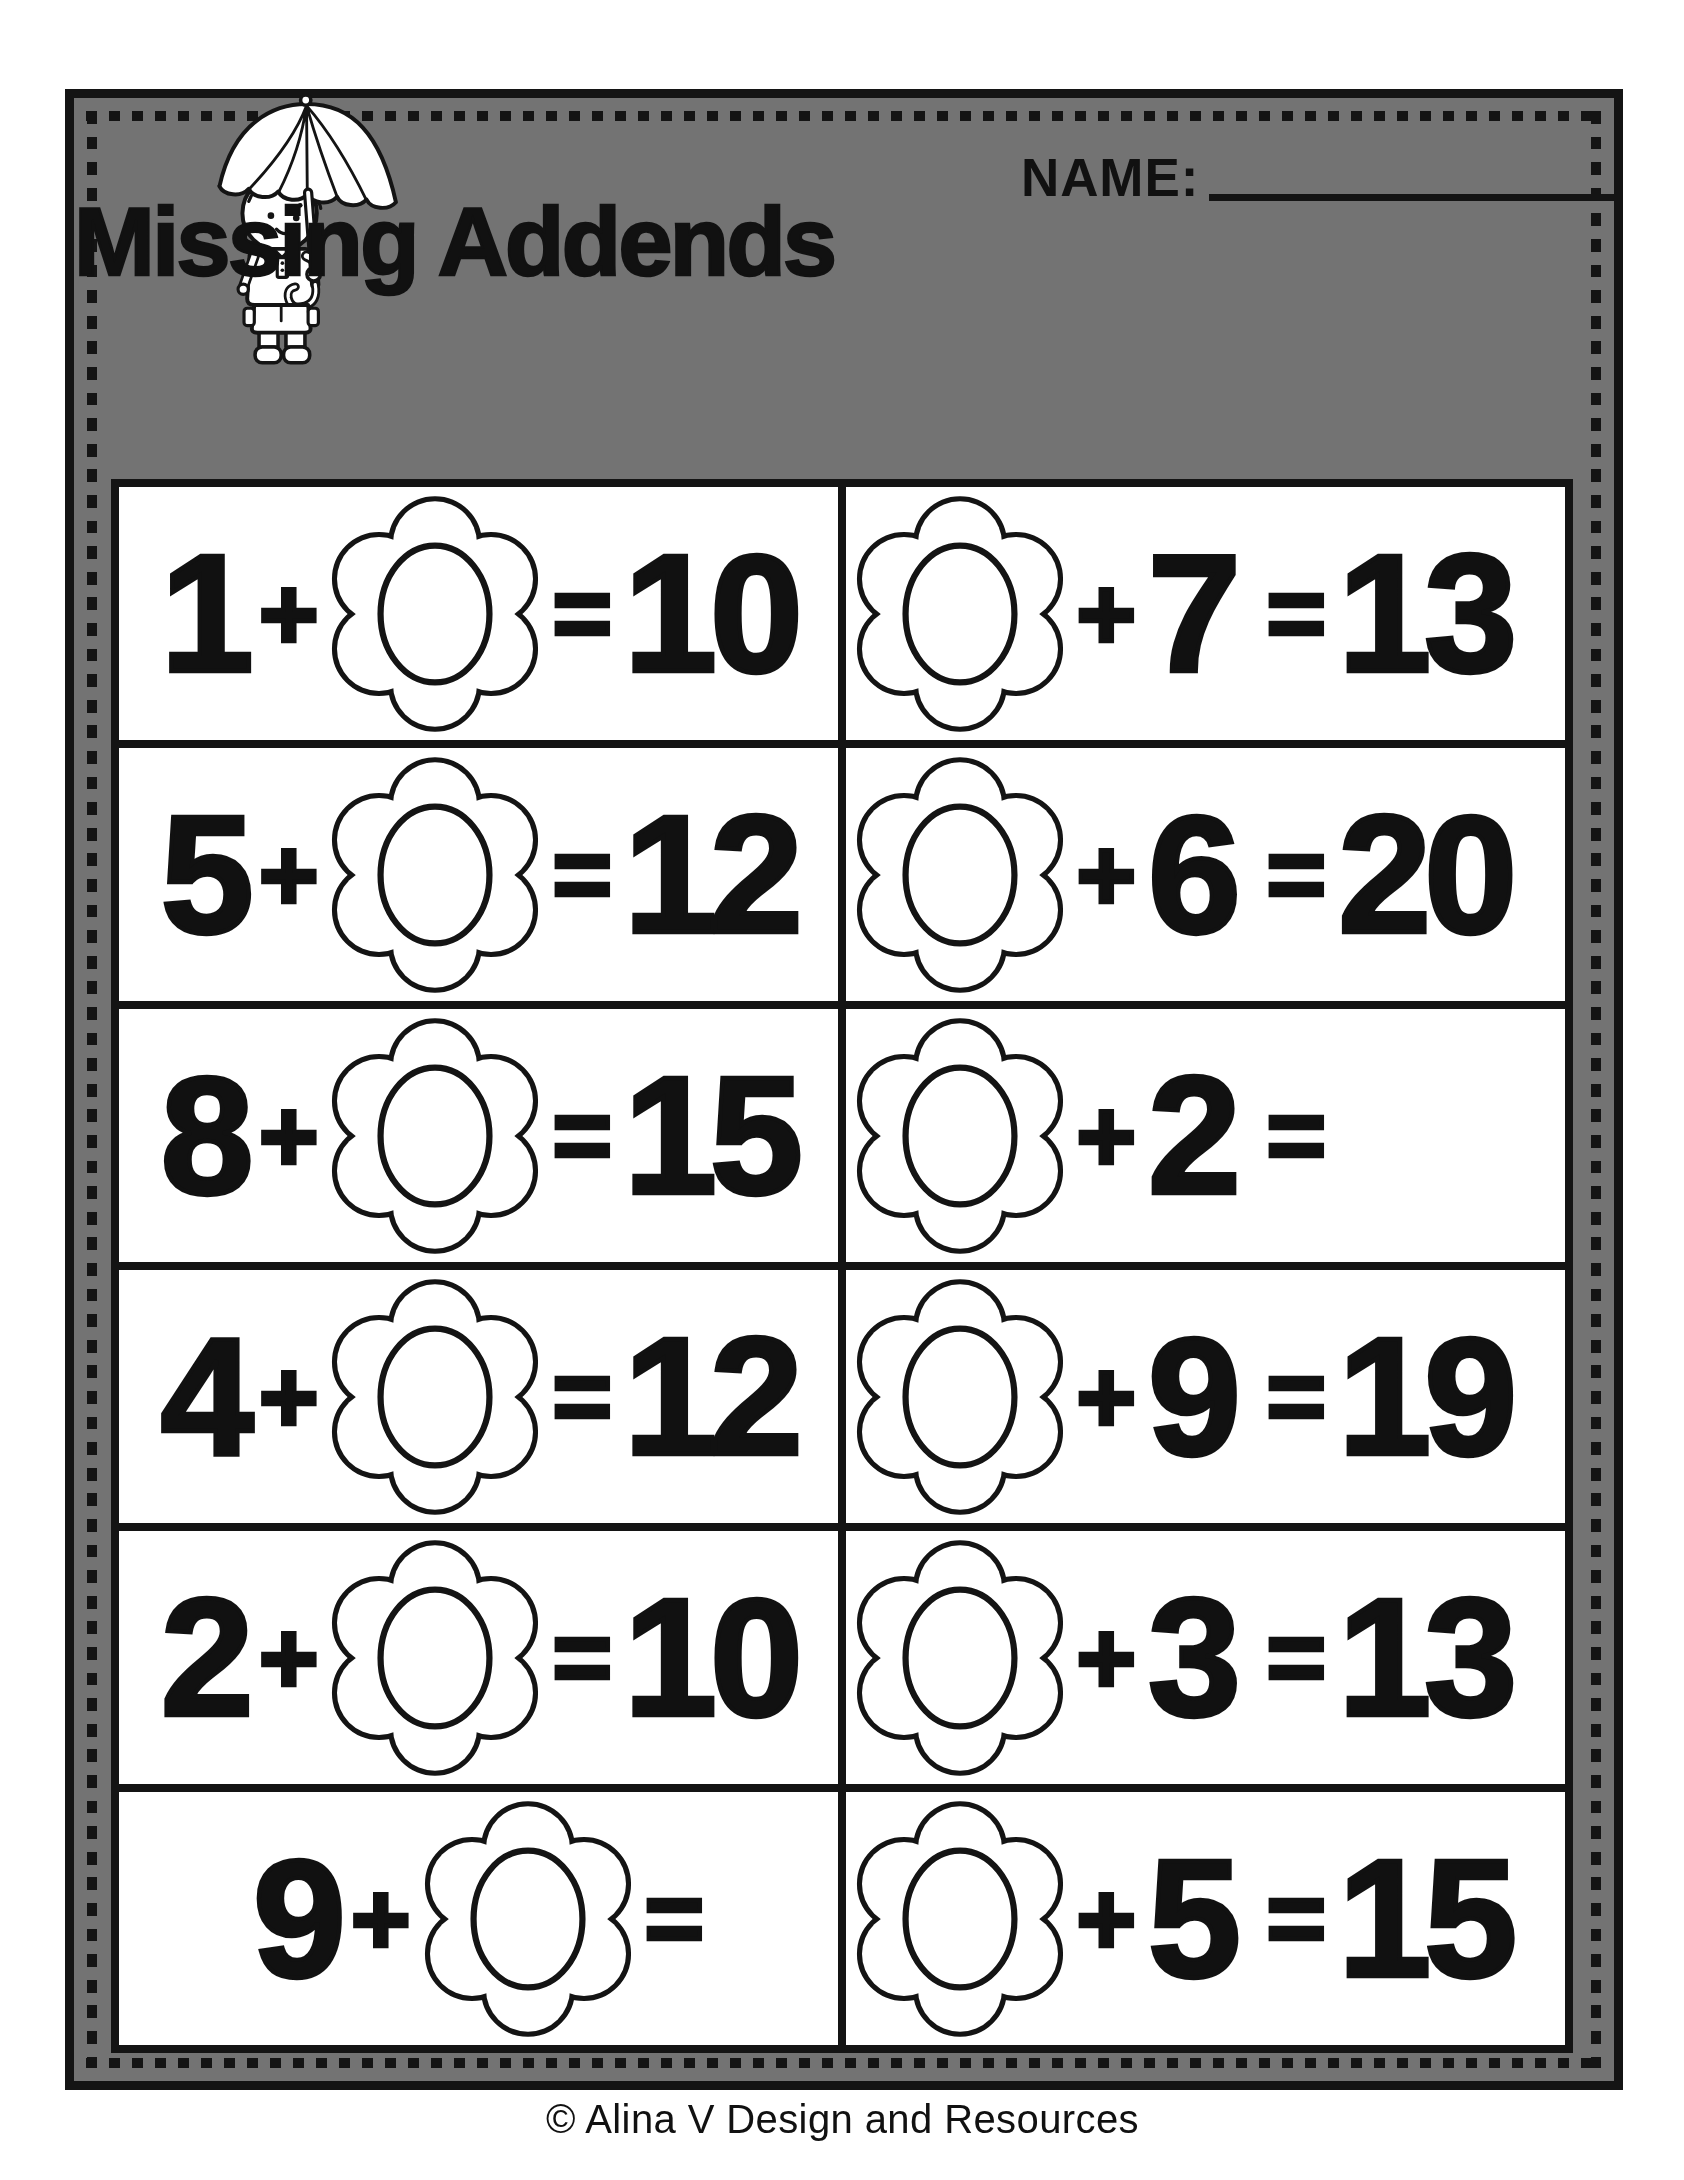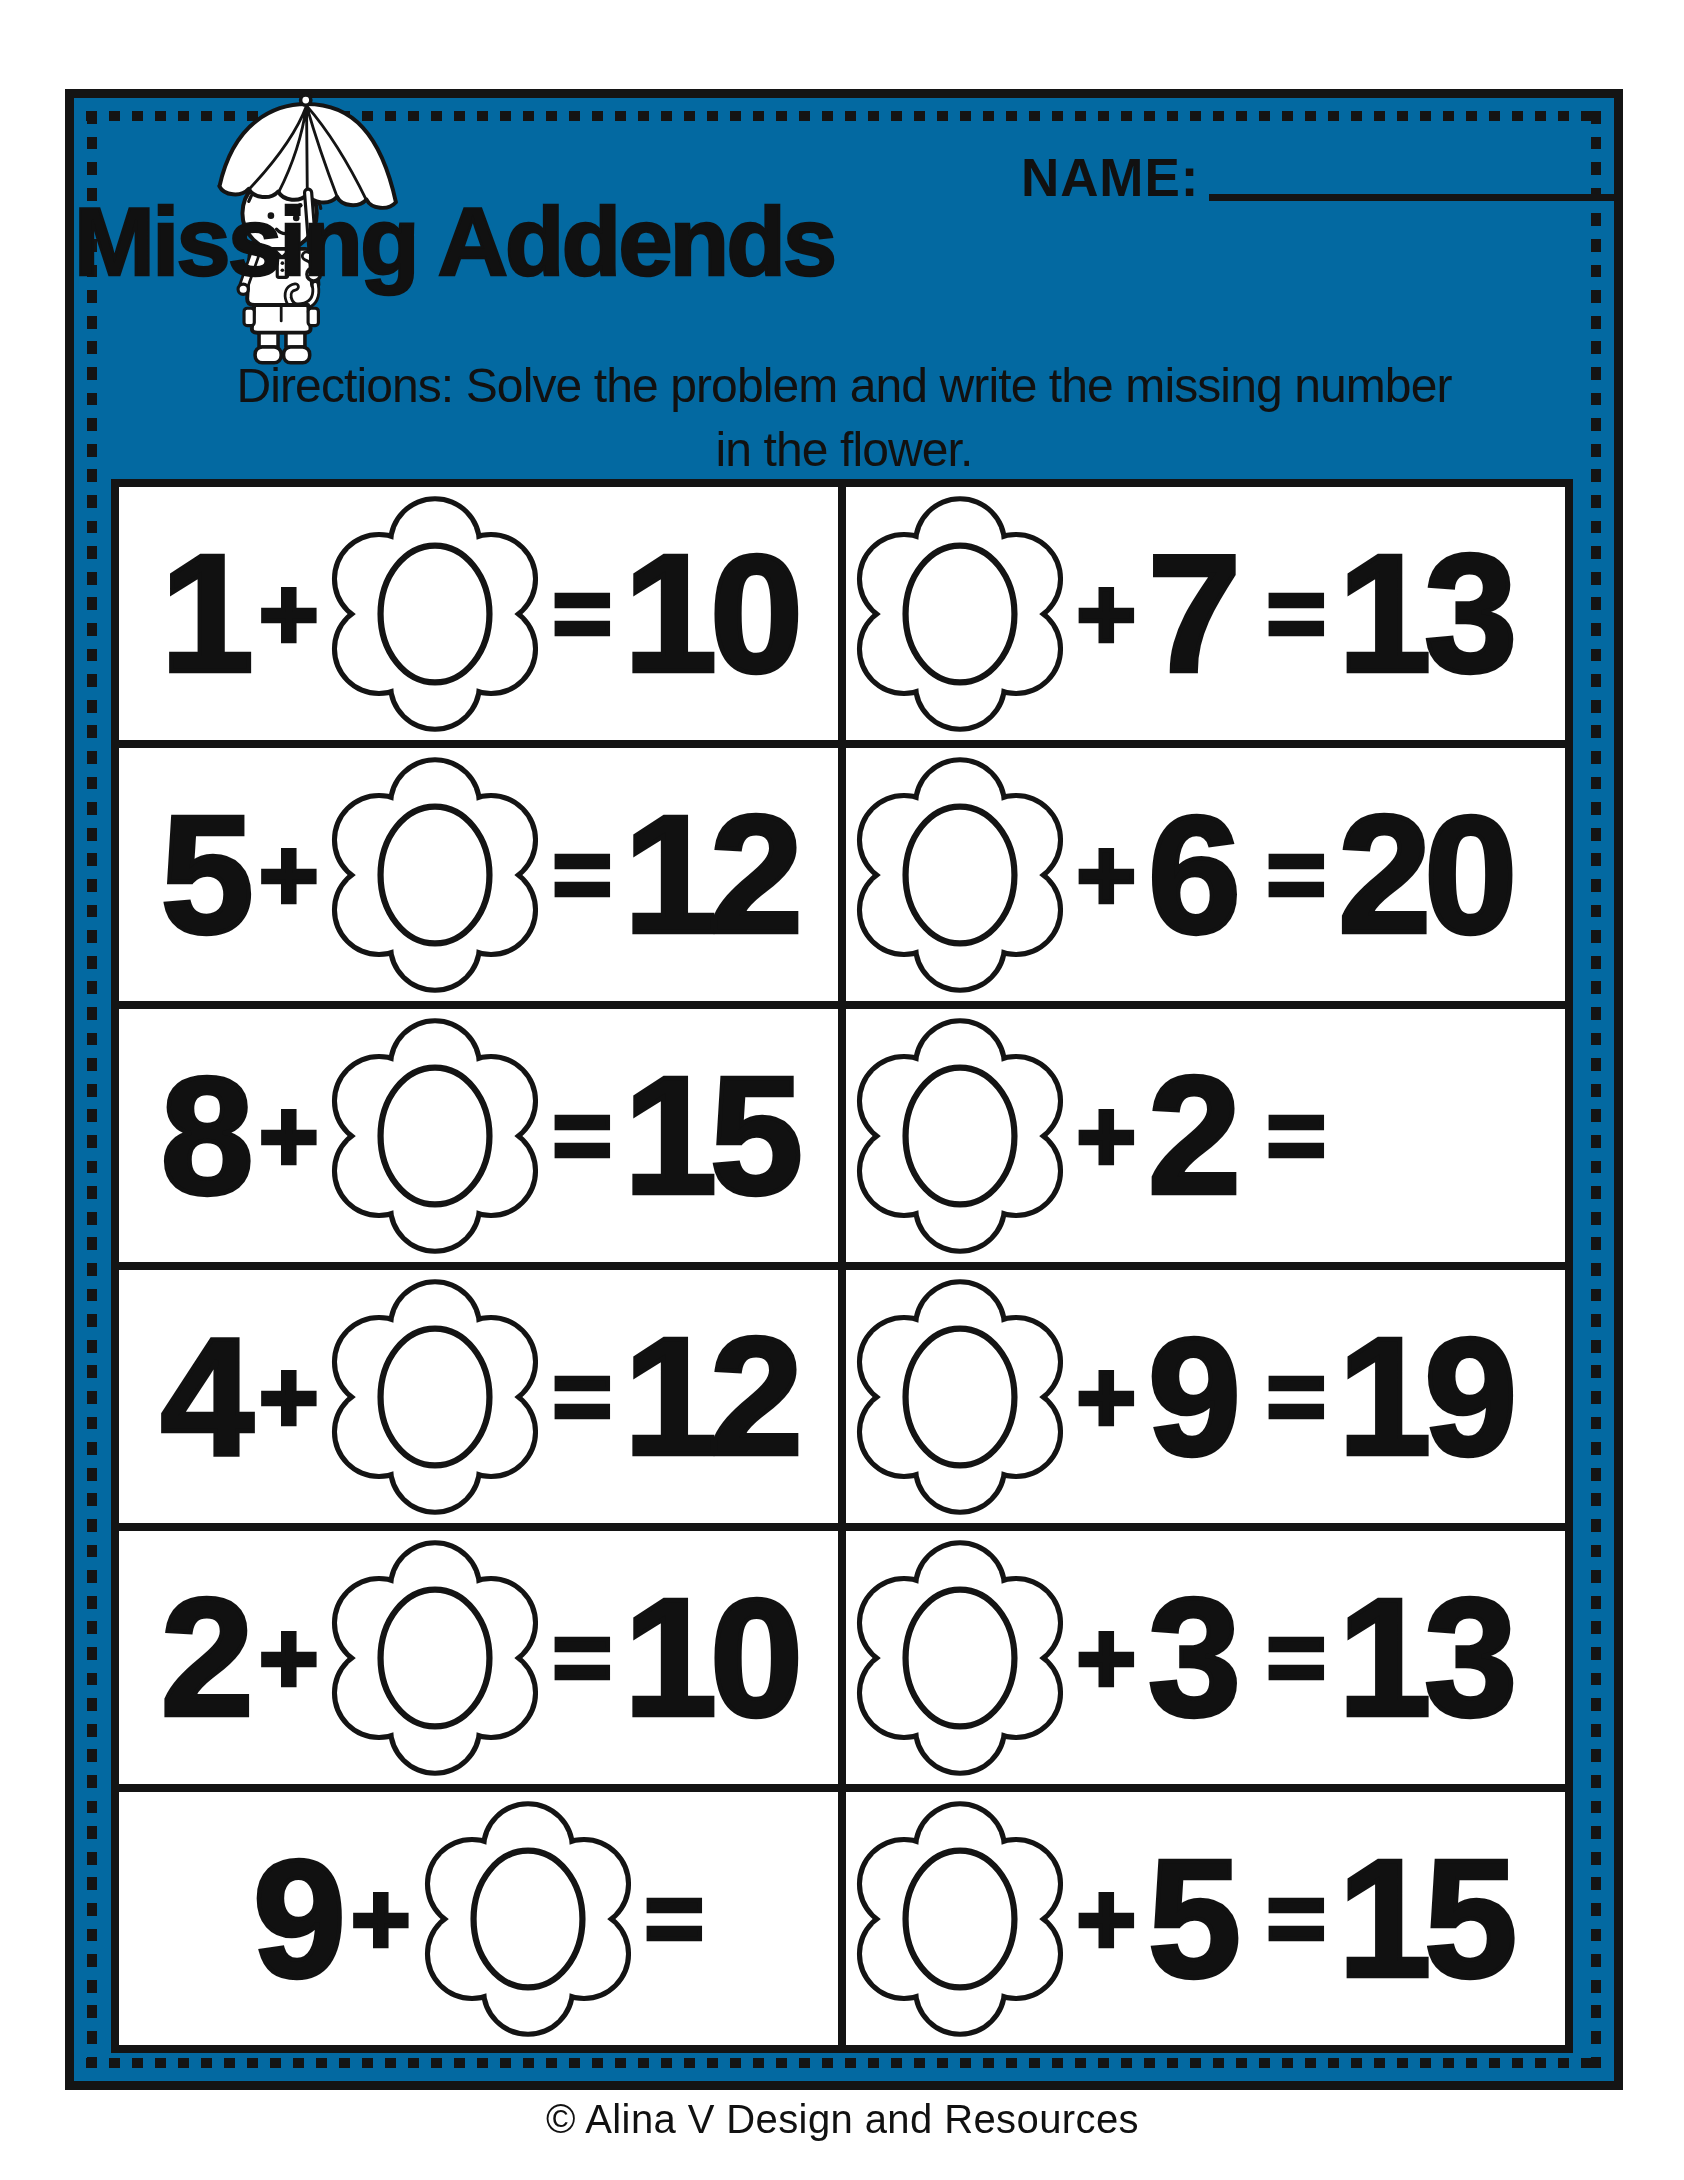--- a/index.html
+++ b/index.html
@@ -3,21 +3,21 @@
 <meta charset="utf-8">
 <style>
   html,body{margin:0;padding:0}
   body{
     width:1685px;height:2181px;position:relative;background:#ffffff;
     font-family:"Liberation Sans", sans-serif;color:#111;overflow:hidden;
   }
   
   .frame{
     position:absolute;left:65px;top:89px;width:1558px;height:2001px;
-    border:9.4px solid #141414;box-sizing:border-box;background:#0369a1;
+    border:9.4px solid #141414;box-sizing:border-box;background:#737373;
   }
   .dash{position:absolute}
   .dash-h{height:10.2px;left:12px;right:12px;
     background:repeating-linear-gradient(to right,#141414 0 11px,transparent 11px 23px)}
   .dash-top{top:12.8px}
   .dash-bottom{bottom:12.8px}
   .dash-v{width:10.2px;top:12.8px;bottom:12.8px;
     background:repeating-linear-gradient(to bottom,#141414 0 12.8px,transparent 12.8px 25.6px)}
   .dash-left{left:12.8px}
   .dash-right{right:12.8px}
@@ -150,24 +150,20 @@
     </g>
   </svg>
 
   <div class="name-row">
     <span class="name-label">NAME:</span>
     <span class="name-line"></span>
   </div>
 
   <h1 class="title">Missing Addends</h1>
 
-  <div class="directions">
-    <div>Directions: Solve the problem and write the missing number</div>
-    <div>in the flower.</div>
-  </div>
 
   <div class="grid">
 
     <div class="cell">
       <span class="num">1</span>
       <span class="op">+</span>
       <svg class="flower" viewBox="0 0 247 286" width="210" height="244">
           <use href="#flower-shape"></use>
         </svg>
       <span class="op eq">=</span>

